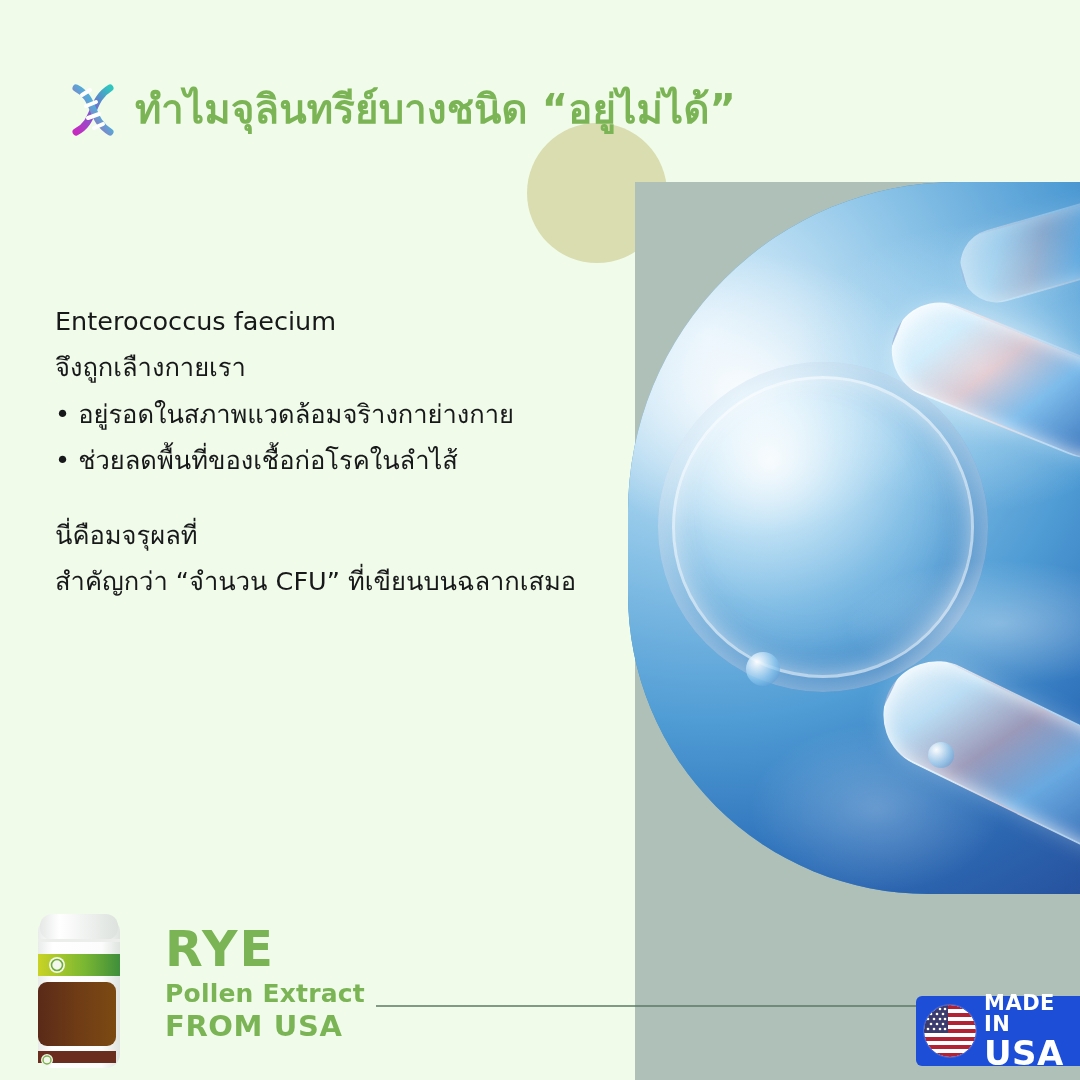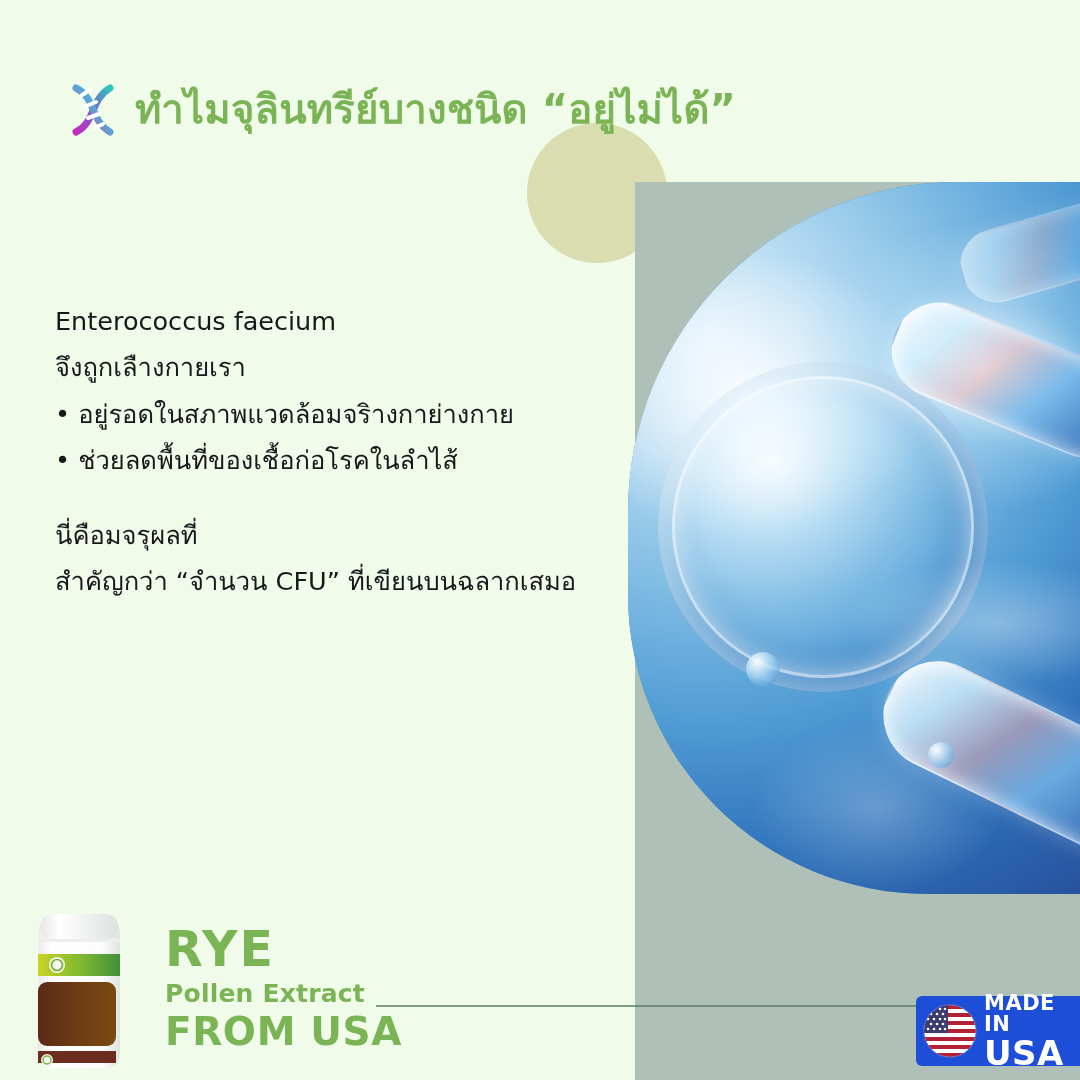--- a/index.html
+++ b/index.html
@@ -96,21 +96,21 @@
   }
   .body-copy .ln{display:block;white-space:nowrap;}
   .body-copy .spacer{display:block;height:28px;}
   .body-copy .bullet{display:block;white-space:nowrap;}
 
   
   .bottle{position:absolute;left:30px;top:908px;width:98px;height:165px;}
   .brand{position:absolute;left:143px;top:925px;color:#7ab455;margin-left:22px;}
   .brand .b1{font-size:49px;font-weight:700;letter-spacing:2px;line-height:1.02;}
   .brand .b2{font-size:25px;font-weight:700;letter-spacing:.2px;line-height:1.22;margin-top:4px;}
-  .brand .b3{font-size:39px;font-weight:700;letter-spacing:.6px;line-height:1.18;}
+  .brand .b3{font-size:29px;font-weight:700;letter-spacing:.6px;line-height:1.18;}
 
   .divider{
     position:absolute;left:376px;top:1005px;width:704px;height:2px;
     background:#5b7a62;opacity:.75;
   }
 
   
   .usa-badge{
     position:absolute;left:916px;top:996px;width:164px;height:70px;
     background:#1d4ed8;border-radius:6px 0 0 6px;

